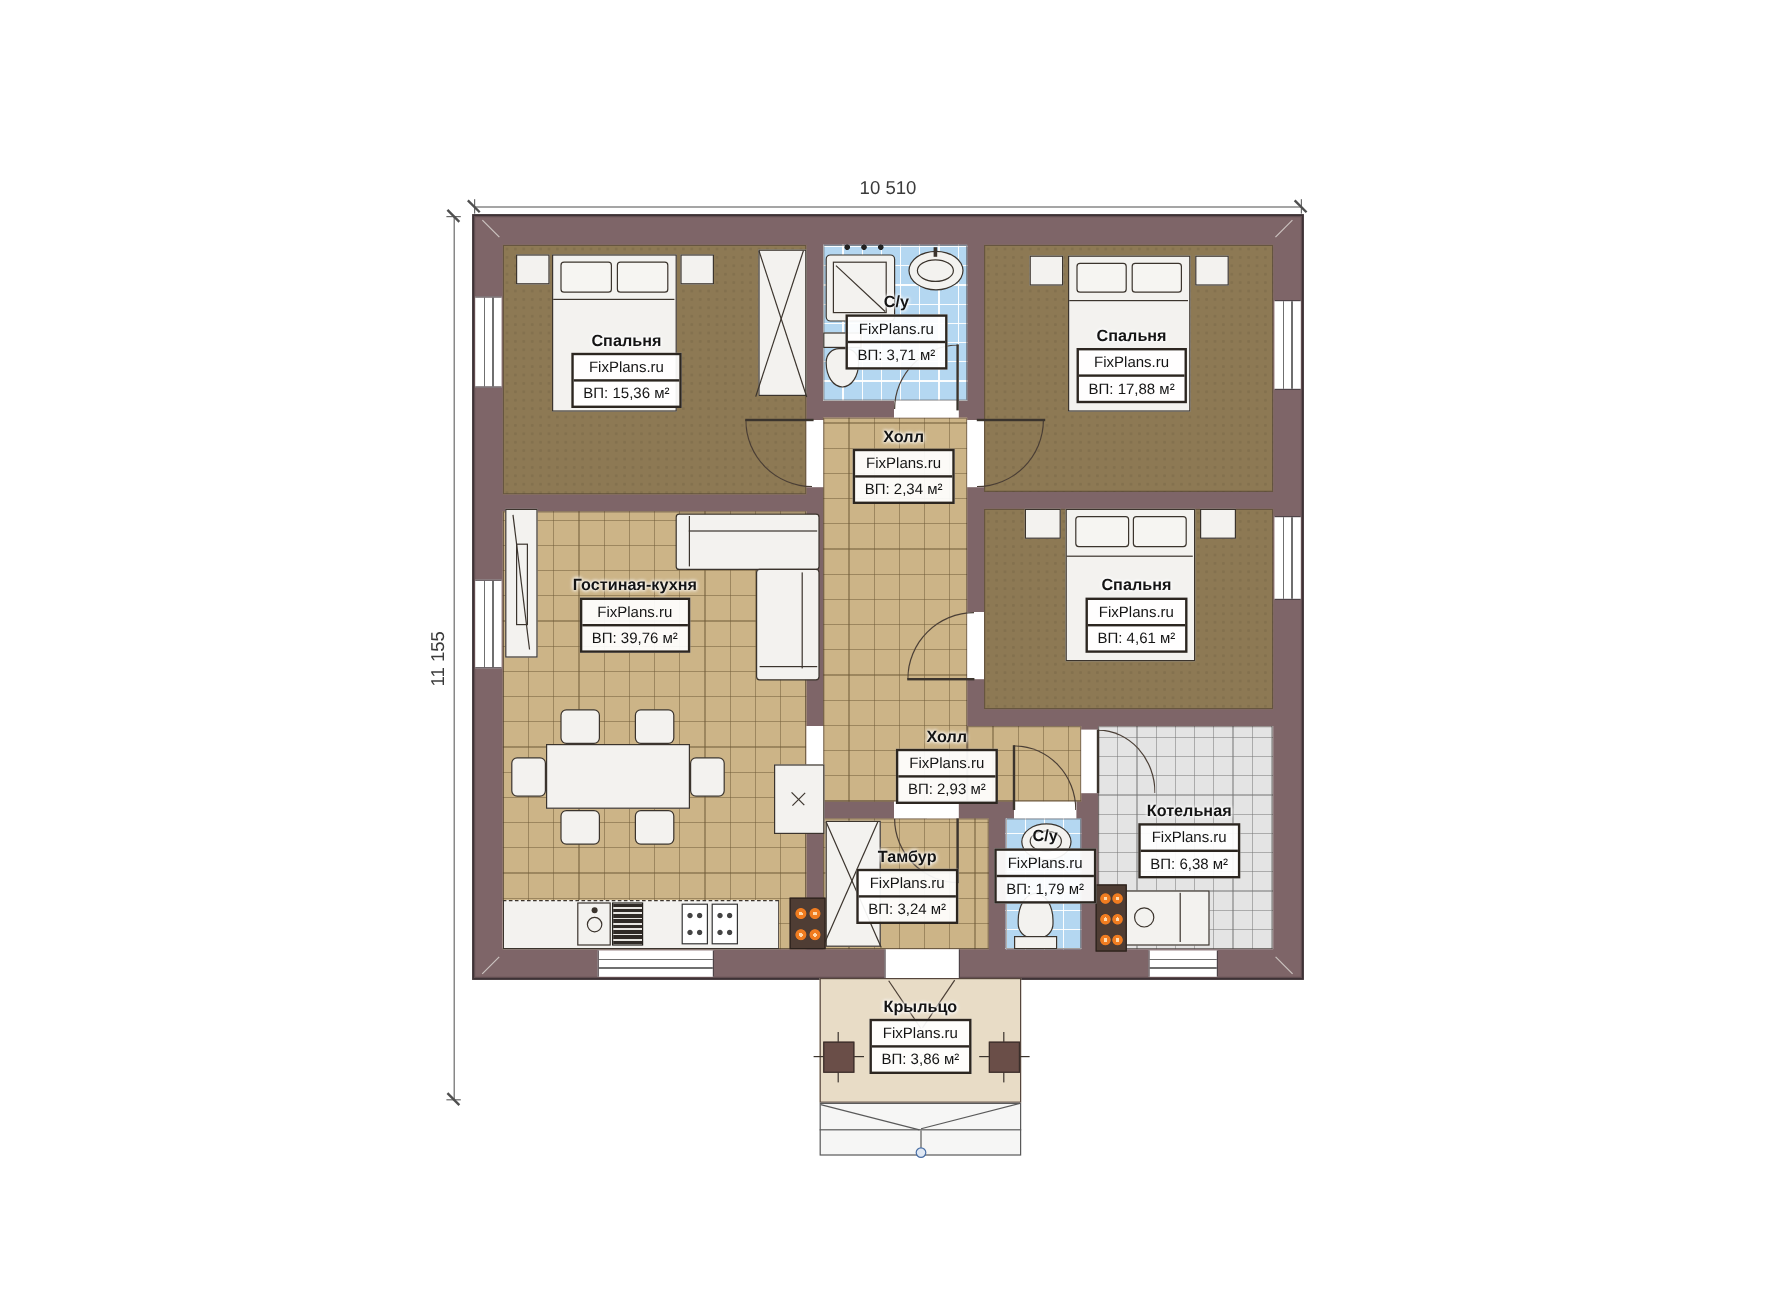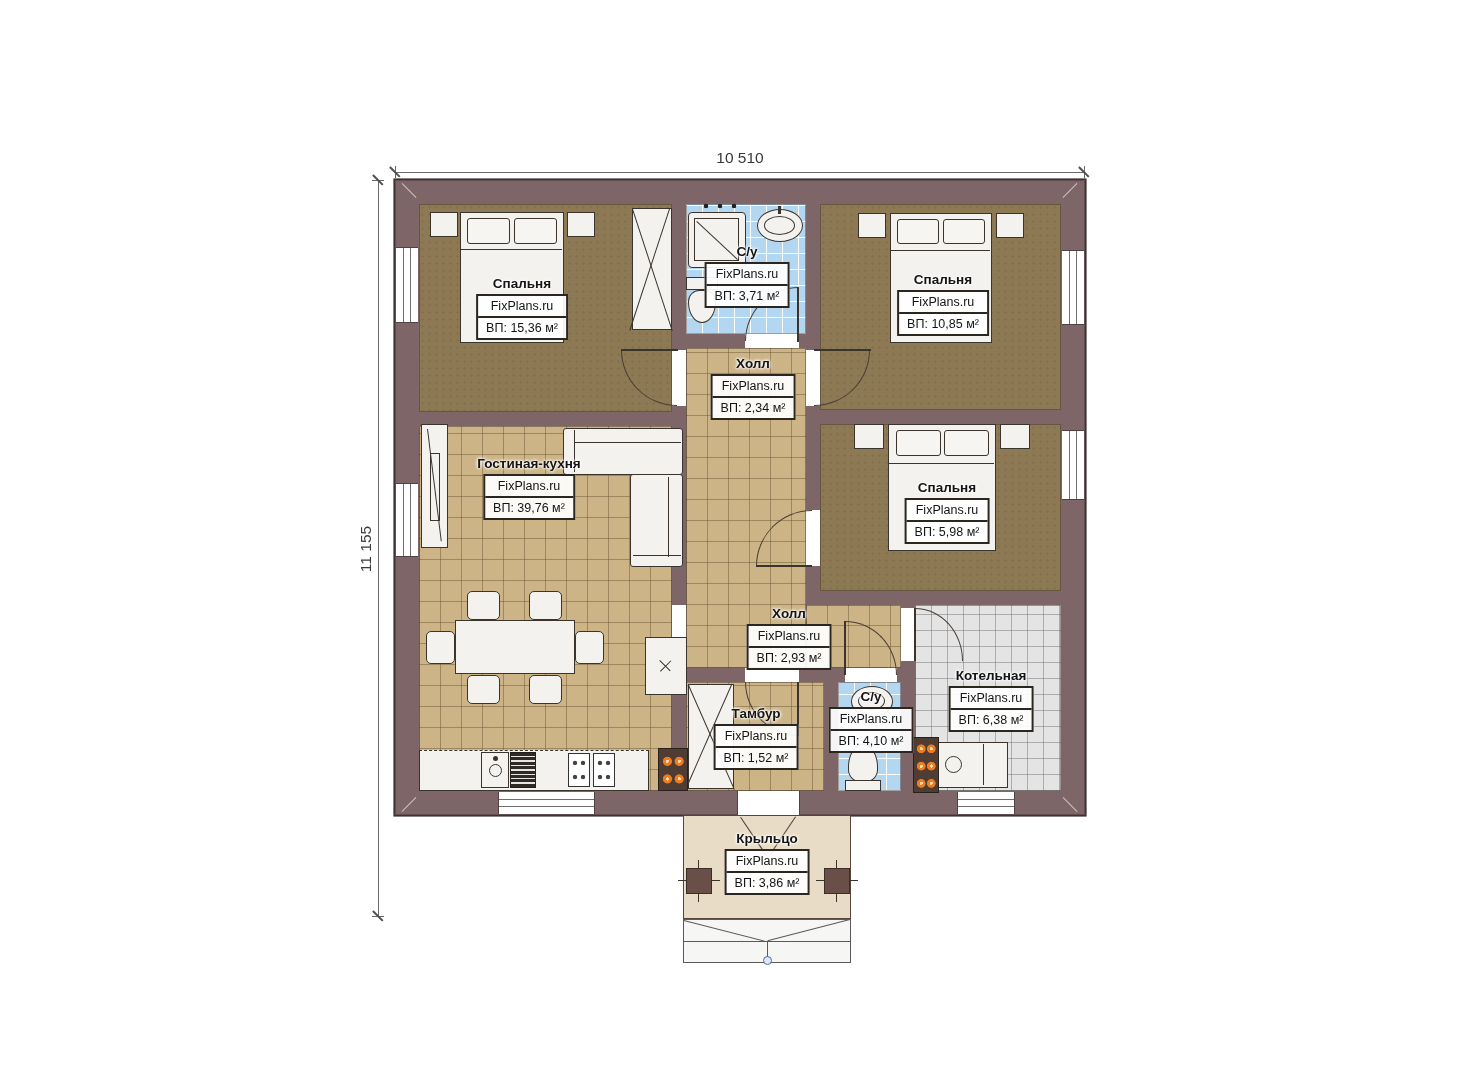--- a/index.html
+++ b/index.html
@@ -267,69 +267,69 @@
     <div class="lbox">
       <div class="lrow brand">FixPlans.ru</div>
       <div class="lrow">ВП: 3,71 м²</div>
     </div>
   </div>
 
   <div class="room-label" style="left:943px;top:272px;">
     <div class="rname">Спальня</div>
     <div class="lbox">
       <div class="lrow brand">FixPlans.ru</div>
-      <div class="lrow">ВП: 10,85 м²</div>
+      <div class="lrow">ВП: 17,88 м²</div>
     </div>
   </div>
 
   <div class="room-label" style="left:753px;top:356px;">
     <div class="rname">Холл</div>
     <div class="lbox">
       <div class="lrow brand">FixPlans.ru</div>
       <div class="lrow">ВП: 2,34 м²</div>
     </div>
   </div>
 
-  <div class="room-label" style="left:529px;top:456px;text-align:center;">
+  <div class="room-label" style="left:529px;top:480px;text-align:center;">
     <div class="rname">Гостиная-кухня</div>
     <div class="lbox">
       <div class="lrow brand">FixPlans.ru</div>
       <div class="lrow">ВП: 39,76 м²</div>
     </div>
   </div>
 
   <div class="room-label" style="left:947px;top:480px;">
     <div class="rname">Спальня</div>
     <div class="lbox">
       <div class="lrow brand">FixPlans.ru</div>
-      <div class="lrow">ВП: 5,98 м²</div>
+      <div class="lrow">ВП: 4,61 м²</div>
     </div>
   </div>
 
   <div class="room-label" style="left:789px;top:606px;">
     <div class="rname">Холл</div>
     <div class="lbox">
       <div class="lrow brand">FixPlans.ru</div>
       <div class="lrow">ВП: 2,93 м²</div>
     </div>
   </div>
 
   <div class="room-label" style="left:756px;top:706px;">
     <div class="rname">Тамбур</div>
     <div class="lbox">
       <div class="lrow brand">FixPlans.ru</div>
-      <div class="lrow">ВП: 1,52 м²</div>
+      <div class="lrow">ВП: 3,24 м²</div>
     </div>
   </div>
 
   <div class="room-label" style="left:871px;top:689px;">
     <div class="rname">С/у</div>
     <div class="lbox">
       <div class="lrow brand">FixPlans.ru</div>
-      <div class="lrow">ВП: 4,10 м²</div>
+      <div class="lrow">ВП: 1,79 м²</div>
     </div>
   </div>
 
   <div class="room-label" style="left:991px;top:668px;">
     <div class="rname">Котельная</div>
     <div class="lbox">
       <div class="lrow brand">FixPlans.ru</div>
       <div class="lrow">ВП: 6,38 м²</div>
     </div>
   </div>

